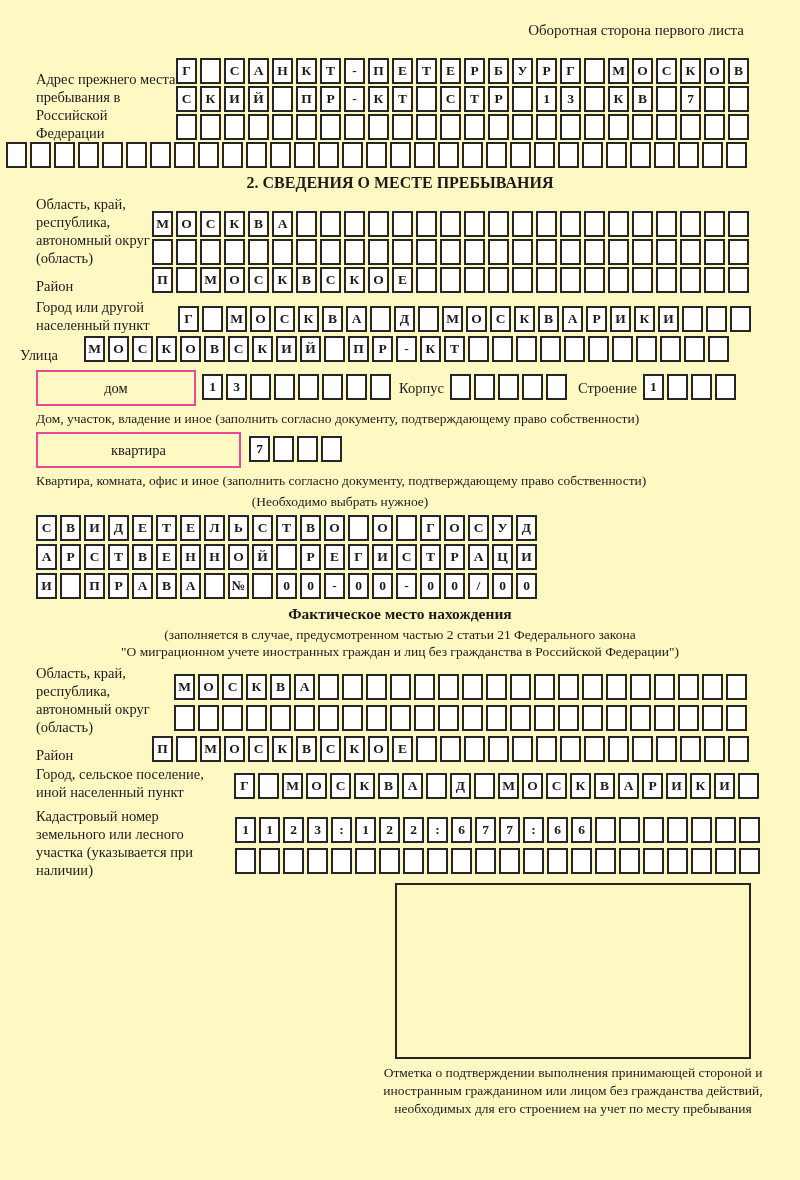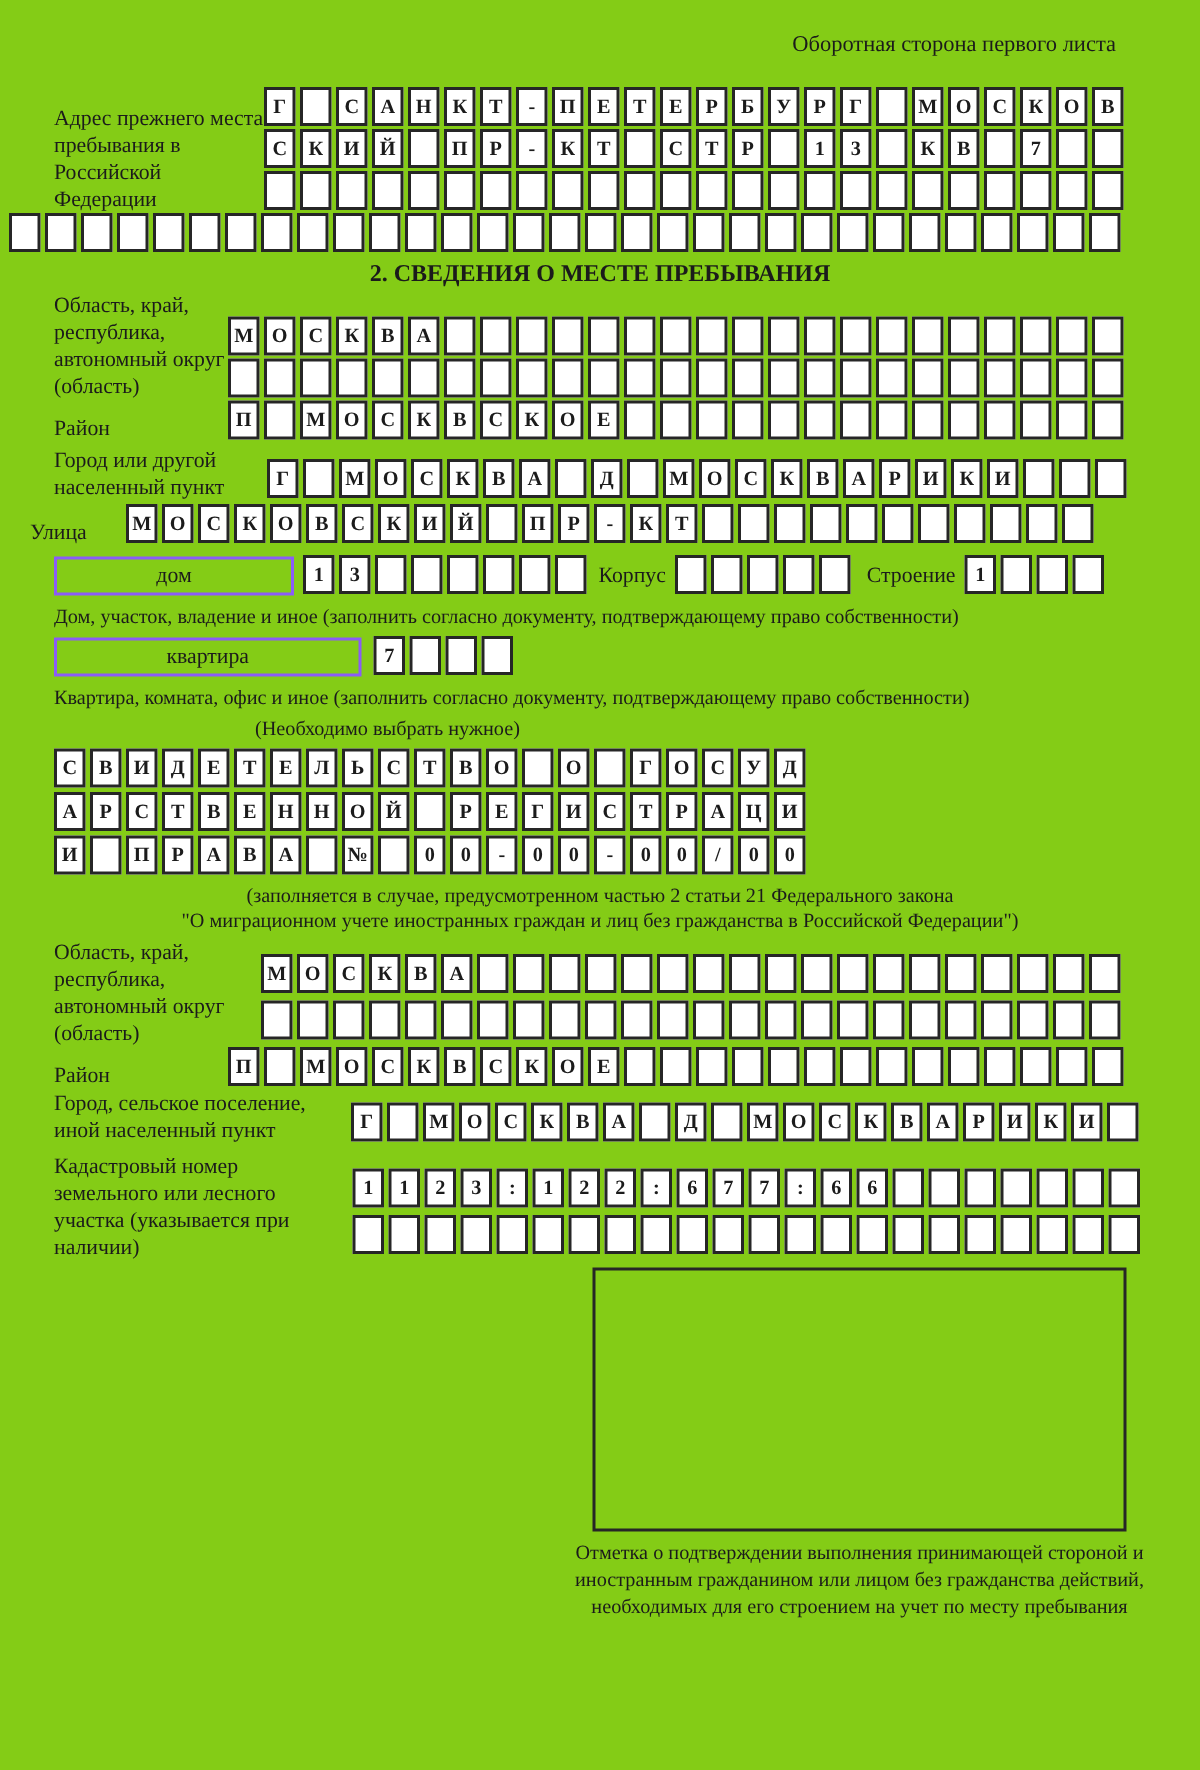--- a/index.html
+++ b/index.html
@@ -1,31 +1,31 @@
 <!DOCTYPE html>
 <html><head>
 <meta charset="utf-8">
 <style>
   html,body{margin:0;padding:0;background:#fff}
-  .page{width:800px;height:1180px;background:#84cc16;color:#1b1b1b;
+  .page{width:800px;height:1180px;background:#fef9c3;color:#1b1b1b;
         font-family:"Liberation Serif","DejaVu Serif",serif;overflow:hidden;position:relative}
   .hdr{padding:20px 56px 0 0;text-align:right;font-size:15px;line-height:20px}
   .row{display:flex;align-items:flex-end}
   .lbl{font-size:14.5px;line-height:18px;flex:none}
   .cells{display:flex}
   .cell{width:21px;height:26px;border:2px solid #262626;box-sizing:border-box;margin-right:3px;
         display:flex;align-items:center;justify-content:center;
         font-size:13.5px;font-weight:600;flex:none;background:#fff}
   .gridcol .cells{margin-bottom:2px}
   .gc3 .cells{margin-bottom:3px}
   .gc7 .cells{margin-bottom:5px}
   .cap{font-size:13.5px;line-height:17px}
   .center{text-align:center}
   .title{font-weight:bold;font-size:16px;line-height:20px;text-align:center}
-  .boxlbl{height:26px;border:2px solid #8b5cf6;box-sizing:border-box;display:flex;
+  .boxlbl{height:36px;border:2px solid #ec4899;box-sizing:border-box;display:flex;
           align-items:center;justify-content:center;font-size:14.5px;flex:none}
   .chk{width:21px;height:26px;border:2px solid #262626;box-sizing:border-box;flex:none;
        display:flex;align-items:center;justify-content:center;font-size:13.5px;font-weight:600}
   .inl{font-size:14.5px;line-height:26px;flex:none}
   .stampbox{width:356px;height:176px;border:2px solid #262626;box-sizing:border-box;margin:4px 0 0 395px}
   .stamptext{width:396px;margin:5px 0 0 375px;text-align:center;font-size:13.5px;line-height:18px}
 </style>
 </head>
 <body>
 
@@ -358,21 +358,21 @@
         <div class="cells">
           <span class="cell">7</span>
           <span class="cell"></span>
           <span class="cell"></span>
           <span class="cell"></span>
         </div>
       </div>
   </div>
   <div class="cap" style="margin:4px 0 0 36px">Квартира, комната, офис и иное (заполнить согласно документу, подтверждающему право собственности)</div>
 
-  <div class="cap" style="margin:4px 0 0 170px;width:340px;">(Необходимо выбрать нужное)</div>
+  <div class="cap" style="margin:4px 0 0 170px;width:340px;text-align:center">(Необходимо выбрать нужное)</div>
 
   <div class="row" style="margin:5px 0 0 36px">
     <div class="gridcol gc3">
         <div class="cells">
           <span class="cell">С</span>
           <span class="cell">В</span>
           <span class="cell">И</span>
           <span class="cell">Д</span>
           <span class="cell">Е</span>
           <span class="cell">Т</span>
@@ -434,20 +434,21 @@
           <span class="cell">-</span>
           <span class="cell">0</span>
           <span class="cell">0</span>
           <span class="cell">/</span>
           <span class="cell">0</span>
           <span class="cell">0</span>
         </div>
       </div>
   </div>
 
+  <div class="title" style="margin-top:2px;font-size:15.5px">Фактическое место нахождения</div>
   <div class="cap center" style="margin-top:2px">(заполняется в случае, предусмотренном частью 2 статьи 21 Федерального закона</div>
   <div class="cap center">"О миграционном учете иностранных граждан и лиц без гражданства в Российской Федерации")</div>
 
   <div class="row" style="margin:4px 0 0 36px">
     <div class="lbl" style="width:138px">Область, край, республика, автономный округ (область)</div>
     <div class="gridcol gc7">
         <div class="cells">
           <span class="cell">М</span>
           <span class="cell">О</span>
           <span class="cell">С</span>

